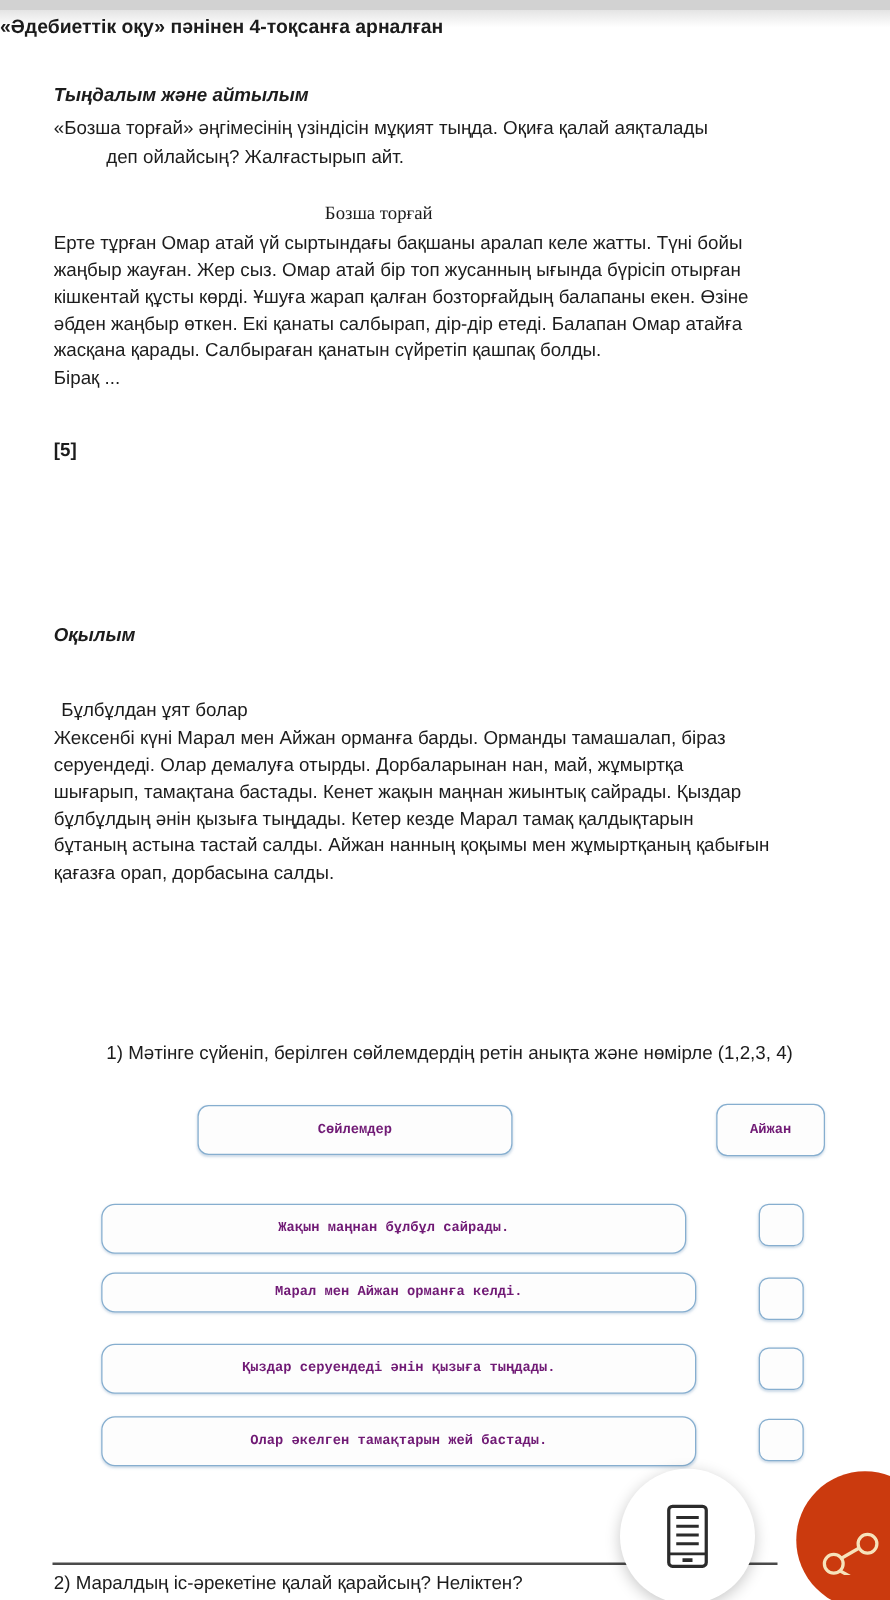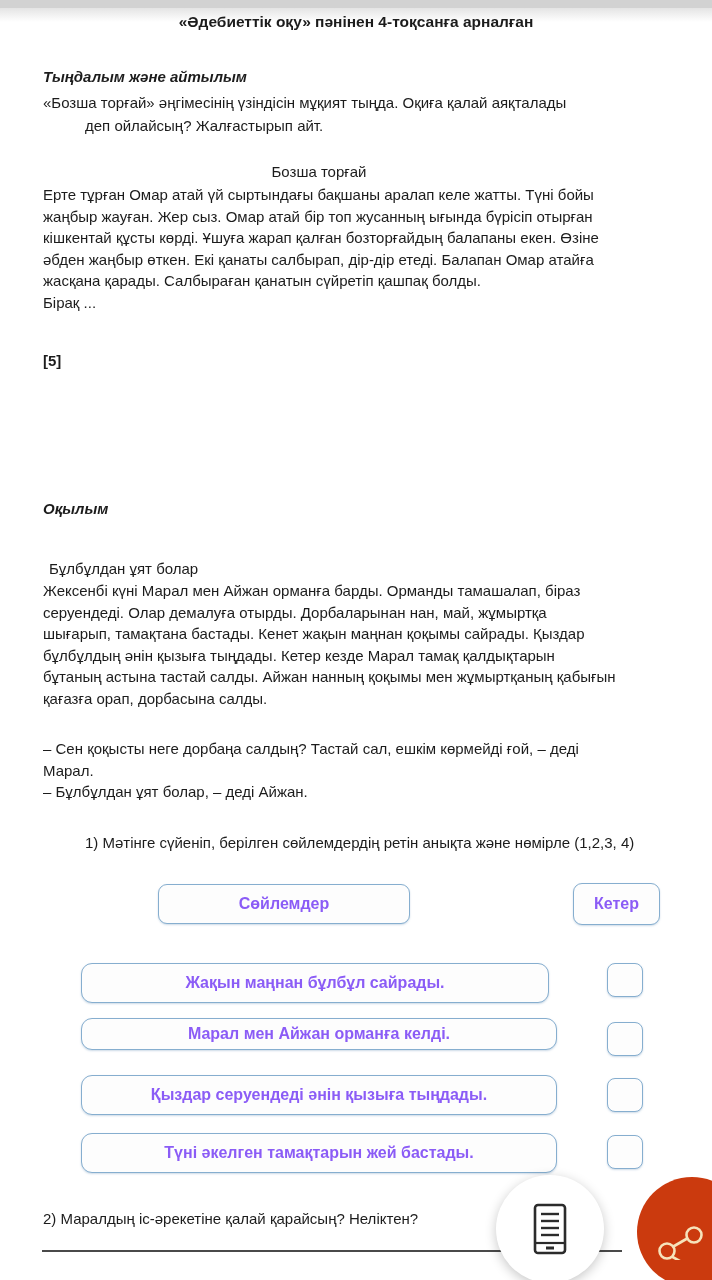--- a/index.html
+++ b/index.html
@@ -8,37 +8,37 @@
     position:relative; width:712px; height:1280px; background:#ffffff;
     font-family:"Liberation Sans", sans-serif; color:#1c1c1c; overflow:hidden;
   }
   .top-strip { position:absolute; left:0; top:0; width:712px; height:8px; background:#d2d2d2; }
   .top-fade  { position:absolute; left:0; top:8px; width:712px; height:14px;
                background:linear-gradient(#e4e4e4, #ffffff); }
 
   .abs { position:absolute; }
   .line { white-space:nowrap; }
 
-  .doc-title { left:0; top:11px; width:712px; text-align:center;
+  .doc-title { left:0; top:11px; width:712px; 
                font-size:15.5px; font-weight:bold; line-height:22px; }
   .sec-heading { font-size:15px; font-weight:bold; font-style:italic; }
   .bold-task { font-size:15px; font-weight:normal; line-height:23px; }
   .bold-task .indent { padding-left:42px; }
   .body-text { font-size:15px; line-height:21.5px; }
   .center-530 { width:530px; text-align:center; }
 
   .marks { font-size:15px; font-weight:bold; }
 
   .hdr-box, .row-box, .order-box {
     background:#fdfdfd; border:1.6px solid #86aecf; border-radius:9px;
     display:flex; align-items:center; justify-content:center;
     box-shadow:0 1px 2px rgba(110,150,185,0.35);
   }
-  .serif-bold { font-family:Liberation Sans, sans-serif; font-weight:bold;
-                font-size:16px; color:#8b5cf6; white-space:nowrap; }
+  .serif-bold { font-family:Liberation Mono, monospace; font-weight:bold;
+                font-size:11px; color:#701a75; white-space:nowrap; }
   .row-box { border-radius:11px; }
   .order-box { border-radius:8px; }
 
   .answer-line { border-top:2px solid #4a4a4a; z-index:1; }
 
   .fab { border-radius:50%; display:flex; align-items:center; justify-content:center; }
   .fab-reader { background:#ffffff; box-shadow:0 3px 12px rgba(0,0,0,0.22); z-index:2; }
   .fab-share { background:#cb3a0e; z-index:2; }
 </style>
 </head>
@@ -53,81 +53,76 @@
     <div class="line">«Әдебиеттік оқу» пәнінен 4-тоқсанға арналған</div>
   </div>
 
   <div class="abs sec-heading" style="left:43px; top:68px;">Тыңдалым және айтылым</div>
 
   <div class="abs bold-task" style="left:43px; top:91px;">
     <div class="line">«Бозша торғай» әңгімесінің үзіндісін мұқият тыңда. Оқиға қалай аяқталады</div>
     <div class="line indent">деп ойлайсың? Жалғастырып айт.</div>
   </div>
 
-  <div class="abs body-text center-530" style="left:54px; top:161px;">Бозша торғай</div>
+  <div class="abs body-text center-530" style="left:38px; top:161px;font-family:Liberation Serif, serif;">Бозша торғай</div>
 
   <div class="abs body-text" style="left:43px; top:184px;">
     <div class="line">Ерте тұрған Омар атай үй сыртындағы бақшаны аралап келе жатты. Түні бойы</div>
     <div class="line">жаңбыр жауған. Жер сыз. Омар атай бір топ жусанның ығында бүрісіп отырған</div>
     <div class="line">кішкентай құсты көрді. Ұшуға жарап қалған бозторғайдың балапаны екен. Өзіне</div>
     <div class="line">әбден жаңбыр өткен. Екі қанаты салбырап, дір-дір етеді. Балапан Омар атайға</div>
     <div class="line">жасқана қарады. Салбыраған қанатын сүйретіп қашпақ болды.</div>
     <div class="line">Бірақ ...</div>
   </div>
 
   <div class="abs marks" style="left:43px; top:352px;">[5]</div>
 
   <div class="abs sec-heading" style="left:43px; top:500px;">Оқылым</div>
 
 
   <div class="abs body-text line" style="left:49px; top:558px;">Бұлбұлдан ұят болар</div>
 
   <div class="abs body-text" style="left:43px; top:580px;">
     <div class="line">Жексенбі күні Марал мен Айжан орманға барды. Орманды тамашалап, біраз</div>
     <div class="line">серуендеді. Олар демалуға отырды. Дорбаларынан нан, май, жұмыртқа</div>
-    <div class="line">шығарып, тамақтана бастады. Кенет жақын маңнан қоқымы сайрады. Қыздар</div>
+    <div class="line">шығарып, тамақтана бастады. Кенет жақын маңнан жиынтық сайрады. Қыздар</div>
     <div class="line">бұлбұлдың әнін қызыға тыңдады. Кетер кезде Марал тамақ қалдықтарын</div>
     <div class="line">бұтаның астына тастай салды. Айжан нанның қоқымы мен жұмыртқаның қабығын</div>
     <div class="line">қағазға орап, дорбасына салды.</div>
   </div>
 
-  <div class="abs body-text" style="left:43px; top:738px;">
-    <div class="line">– Сен қоқысты неге дорбаңа салдың? Тастай сал, ешкім көрмейді ғой, – деді</div>
-    <div class="line">Марал.</div>
-    <div class="line">– Бұлбұлдан ұят болар, – деді Айжан.</div>
-  </div>
 
   <div class="abs body-text line" style="left:85px; top:832px;">1) Мәтінге сүйеніп, берілген сөйлемдердің ретін анықта және нөмірле (1,2,3, 4)</div>
 
   <div class="abs hdr-box" style="left:158px; top:884px; width:252px; height:40px;">
     <span class="serif-bold">Сөйлемдер</span>
   </div>
   <div class="abs hdr-box" style="left:573px; top:883px; width:87px; height:42px;">
-    <span class="serif-bold">Кетер</span>
+    <span class="serif-bold">Айжан</span>
   </div>
 
   <div class="abs row-box" style="left:81px; top:963px; width:468px; height:40px;">
     <span class="serif-bold">Жақын маңнан бұлбұл сайрады.</span>
   </div>
   <div class="abs row-box" style="left:81px; top:1018px; width:476px; height:32px;">
     <span class="serif-bold">Марал мен Айжан  орманға келді.</span>
   </div>
   <div class="abs row-box" style="left:81px; top:1075px; width:476px; height:40px;">
     <span class="serif-bold">Қыздар  серуендеді әнін қызыға тыңдады.</span>
   </div>
   <div class="abs row-box" style="left:81px; top:1133px; width:476px; height:40px;">
-    <span class="serif-bold">Түні әкелген тамақтарын жей бастады.</span>
+    <span class="serif-bold">Олар әкелген тамақтарын жей бастады.</span>
   </div>
 
   <div class="abs order-box" style="left:607px; top:963px; width:36px; height:34px;"></div>
   <div class="abs order-box" style="left:607px; top:1022px; width:36px; height:34px;"></div>
   <div class="abs order-box" style="left:607px; top:1078px; width:36px; height:34px;"></div>
   <div class="abs order-box" style="left:607px; top:1135px; width:36px; height:34px;"></div>
 
-  <div class="abs body-text line" style="left:43px; top:1208px;">2) Маралдың іс-әрекетіне қалай қарайсың? Неліктен?</div>
+  <div class="abs body-text line" style="left:43px; top:1256px;">2) Маралдың іс-әрекетіне қалай қарайсың? Неліктен?</div>
 
   <div class="abs answer-line" style="left:42px; top:1250px; width:580px;"></div>
 
   <div class="abs fab fab-reader" style="left:496px; top:1175px; width:108px; height:108px;">
     <span style="display:flex;">
       <svg width="34" height="52" viewBox="0 0 34 52">
         <rect x="2" y="2" width="30" height="48" rx="3" fill="none" stroke="#2b2b2b" stroke-width="2.6"></rect>
         <line x1="8" y1="11" x2="26" y2="11" stroke="#2b2b2b" stroke-width="2.4"></line>
         <line x1="8" y1="18" x2="26" y2="18" stroke="#2b2b2b" stroke-width="2.4"></line>
         <line x1="8" y1="25" x2="26" y2="25" stroke="#2b2b2b" stroke-width="2.4"></line>

